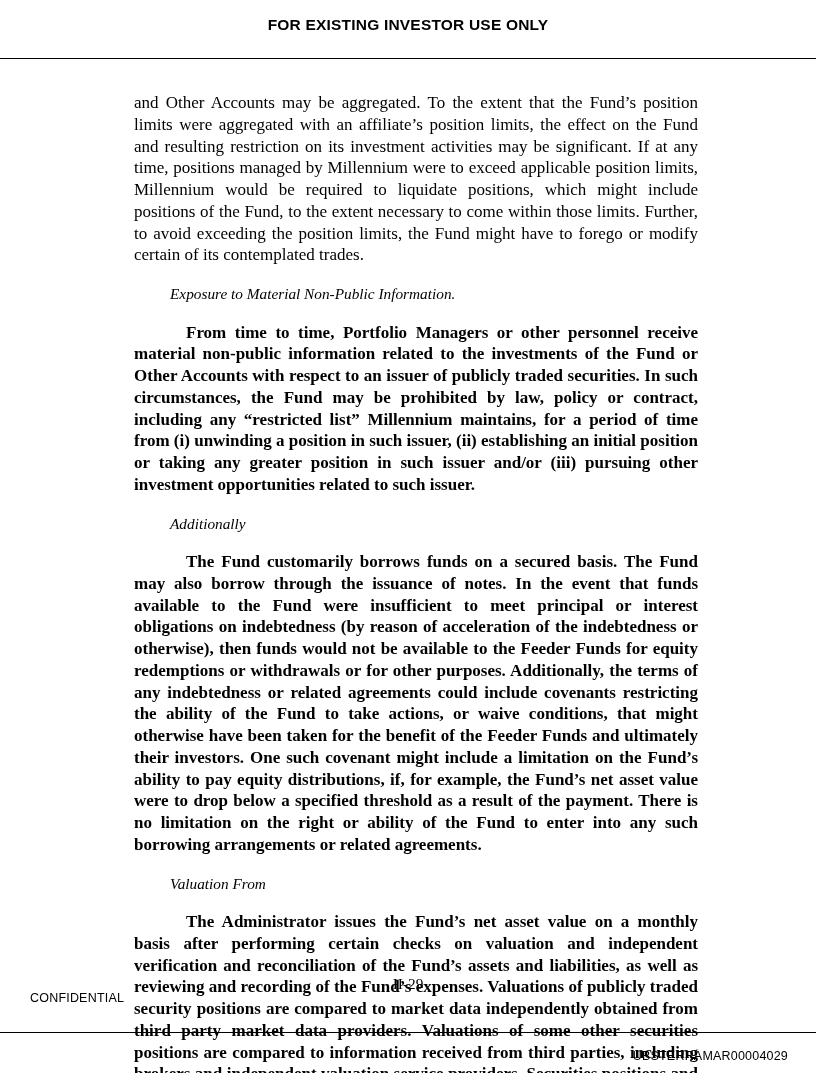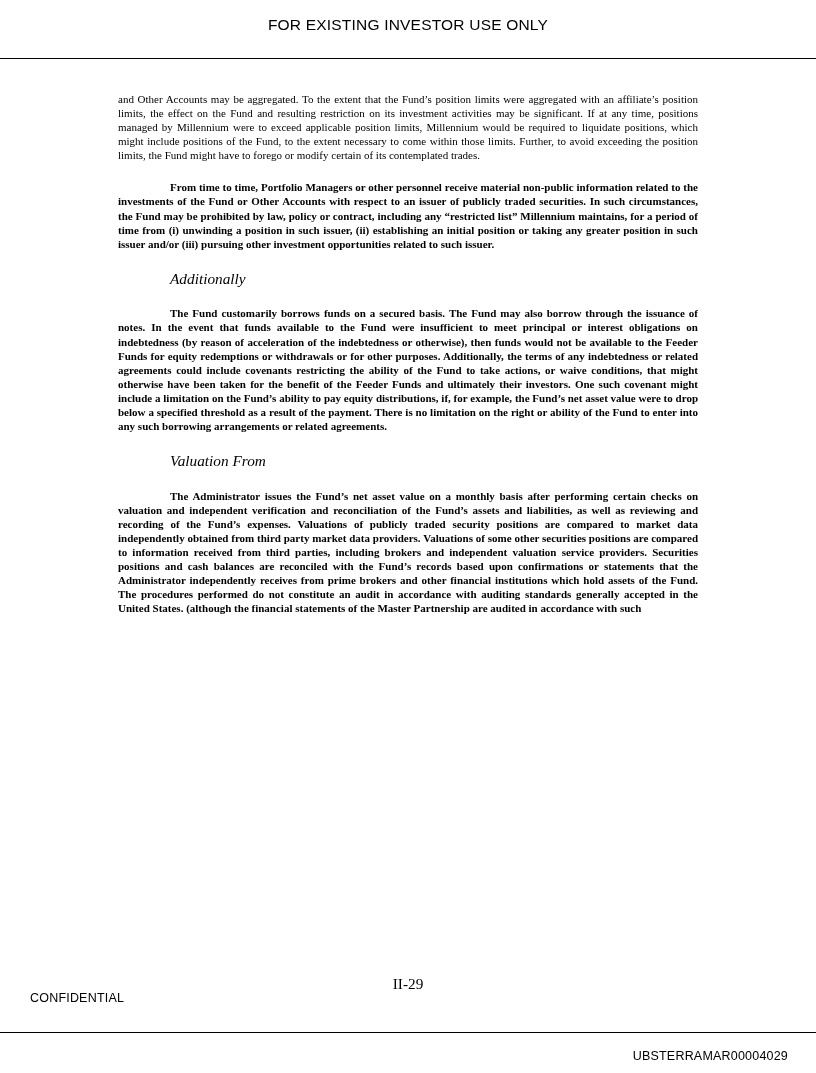--- a/index.html
+++ b/index.html
@@ -21,43 +21,43 @@
     height: 1073px;
     box-sizing: border-box;
   }
   .header-banner {
     position: absolute;
     top: 16px;
     left: 0;
     width: 816px;
     text-align: center;
     font-family: "Liberation Sans", sans-serif;
-    font-weight: normal;
+    font-weight: bold;
     font-size: 15.5px;
     letter-spacing: 0.2px;
   }
   .rule {
     position: absolute;
     left: 0;
     width: 816px;
     height: 1px;
     background: #000000;
   }
   .rule-top { top: 58px; }
   .rule-bottom { top: 1032px; }
 
   .content {
     position: absolute;
     top: 92px;
     left: 118px;
     width: 580px;
   }
   p.body-par {
-    margin: 0 0 0 0;
-    font-size: 11px;
+    margin: 0 0 0 16px;
+    font-size: 17px;
     line-height: 1.28;
     text-align: justify;
     text-justify: inter-word;
     text-indent: 0;
   }
   p.indent {
     text-indent: 52px;
   }
   p.spaced {
     margin-top: 18px;
@@ -102,20 +102,21 @@
 <div class="page">
 
   <div class="header-banner">FOR EXISTING INVESTOR USE ONLY</div>
 
   <div class="rule rule-top"></div>
 
   <div class="content">
 
     <p class="body-par">and Other Accounts may be aggregated.  To the extent that the Fund’s position limits were aggregated with an affiliate’s position limits, the effect on the Fund and resulting restriction on its investment activities may be significant.  If at any time, positions managed by Millennium were to exceed applicable position limits, Millennium would be required to liquidate positions, which might include positions of the Fund, to the extent necessary to come within those limits.  Further, to avoid exceeding the position limits, the Fund might have to forego or modify certain of its contemplated trades.</p>
 
+    <p class="subhead">Exposure to Material Non-Public Information.</p>
 
     <p class="body-par indent spaced">From time to time, Portfolio Managers or other personnel receive material non-public information related to the investments of the Fund or Other Accounts with respect to an issuer of publicly traded securities.  In such circumstances, the Fund may be prohibited by law, policy or contract, including any “restricted list” Millennium maintains, for a period of time from (i) unwinding a position in such issuer, (ii) establishing an initial position or taking any greater position in such issuer and/or (iii) pursuing other investment opportunities related to such issuer.</p>
 
     <p class="subhead">Additionally</p>
 
     <p class="body-par indent spaced">The Fund customarily borrows funds on a secured basis.  The Fund may also borrow through the issuance of notes.  In the event that funds available to the Fund were insufficient to meet principal or interest obligations on indebtedness (by reason of acceleration of the indebtedness or otherwise), then funds would not be available to the Feeder Funds for equity redemptions or withdrawals or for other purposes.  Additionally, the terms of any indebtedness or related agreements could include covenants restricting the ability of the Fund to take actions, or waive conditions, that might otherwise have been taken for the benefit of the Feeder Funds and ultimately their investors.  One such covenant might include a limitation on the Fund’s ability to pay equity distributions, if, for example, the Fund’s net asset value were to drop below a specified threshold as a result of the payment.  There is no limitation on the right or ability of the Fund to enter into any such borrowing arrangements or related agreements.</p>
 
     <p class="subhead">Valuation From</p>
 
     <p class="body-par indent spaced">The Administrator issues the Fund’s net asset value on a monthly basis after performing certain checks on valuation and independent verification and reconciliation of the Fund’s assets and liabilities, as well as reviewing and recording of the Fund’s expenses. Valuations of publicly traded security positions are compared to market data independently obtained from third party market data providers.  Valuations of some other securities positions are compared to information received from third parties, including brokers and independent valuation service providers.  Securities positions and cash balances are reconciled with the Fund’s records based upon confirmations or statements that the Administrator independently receives from prime brokers and other financial institutions which hold assets of the Fund.  The procedures performed do not constitute an audit in accordance with auditing standards generally accepted in the United States. (although the financial statements of the Master Partnership are audited in accordance with such</p>

